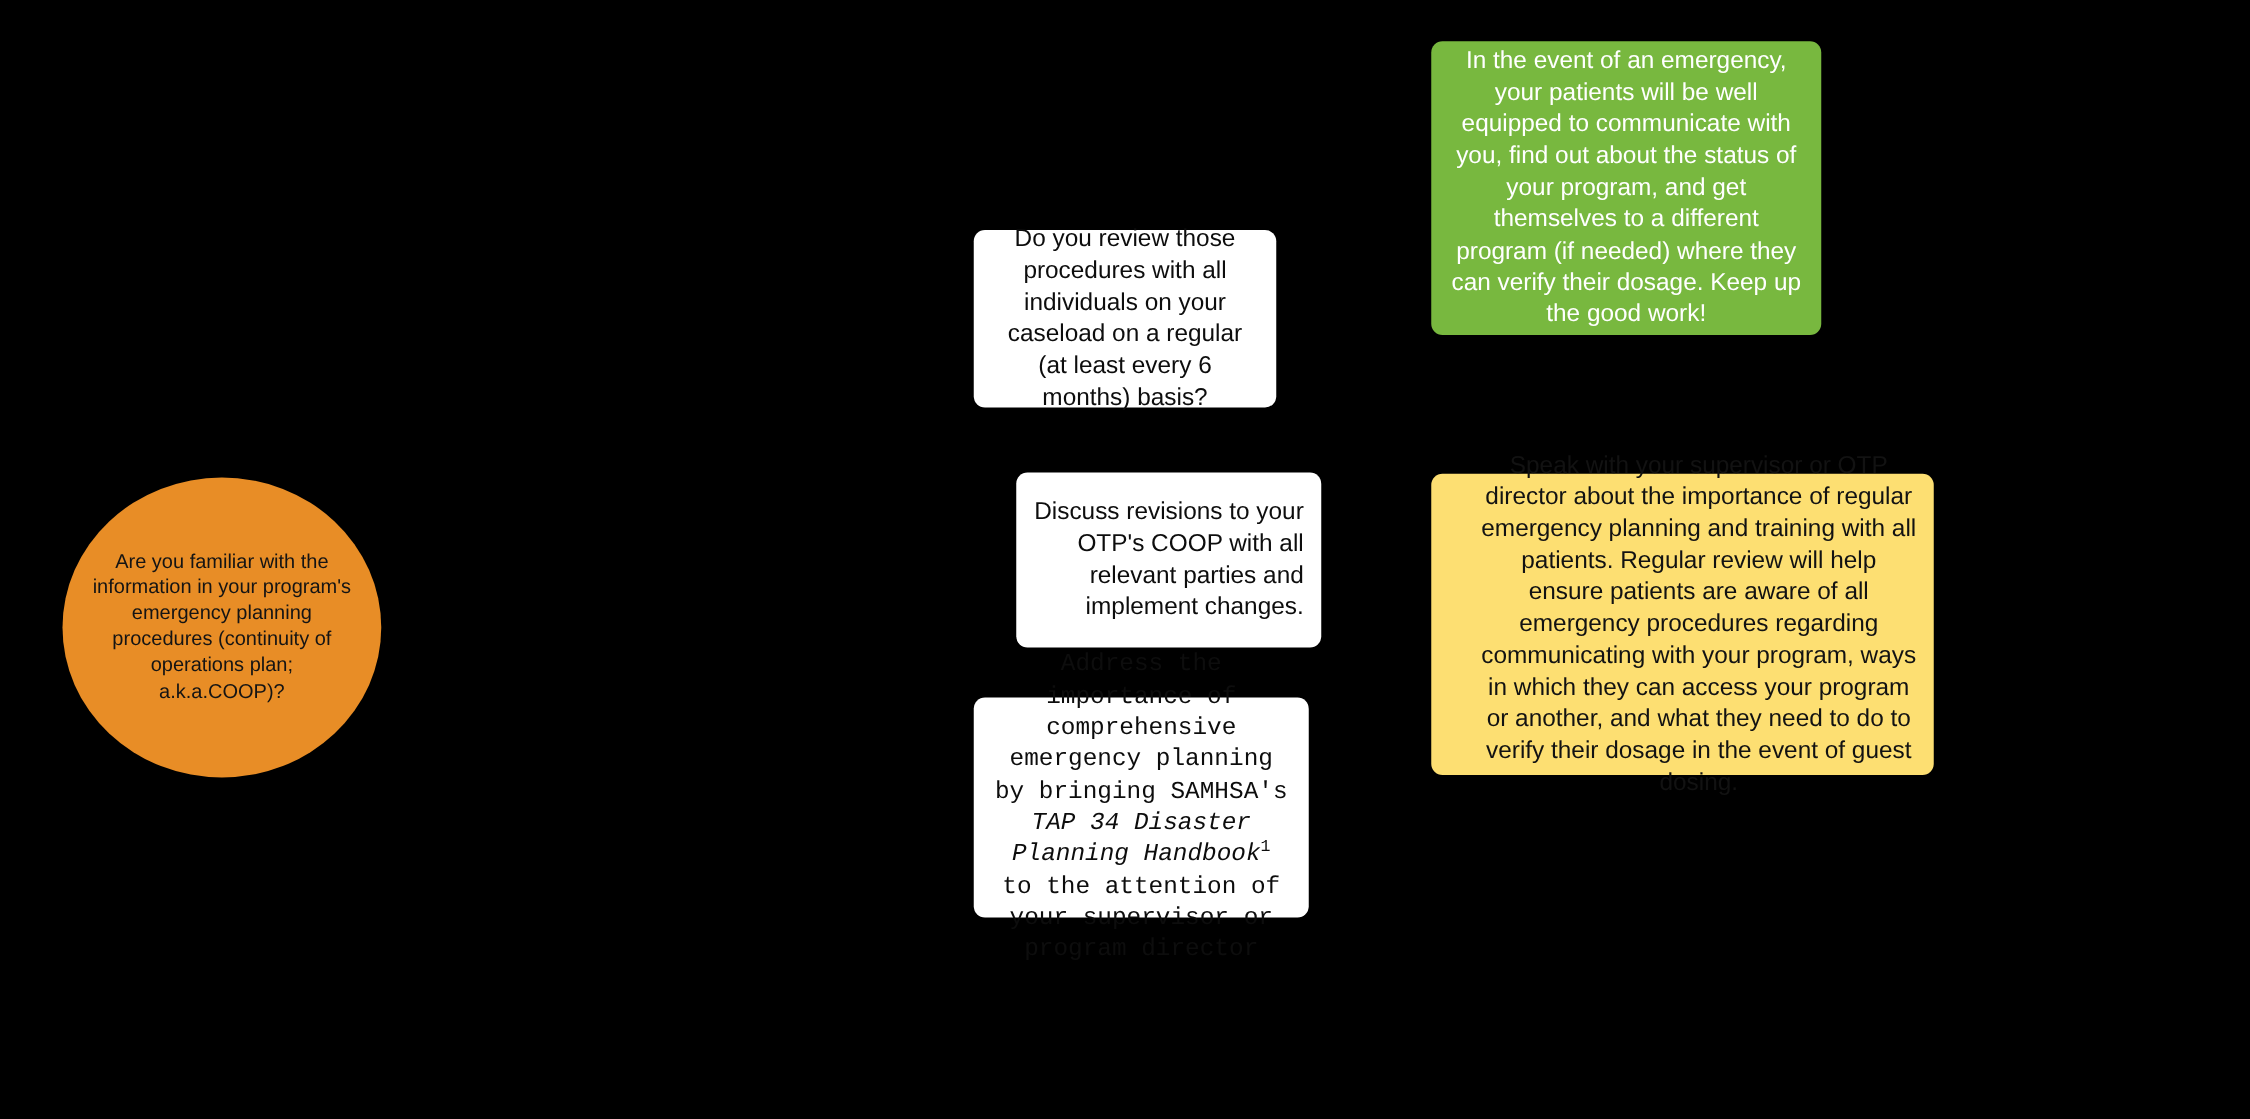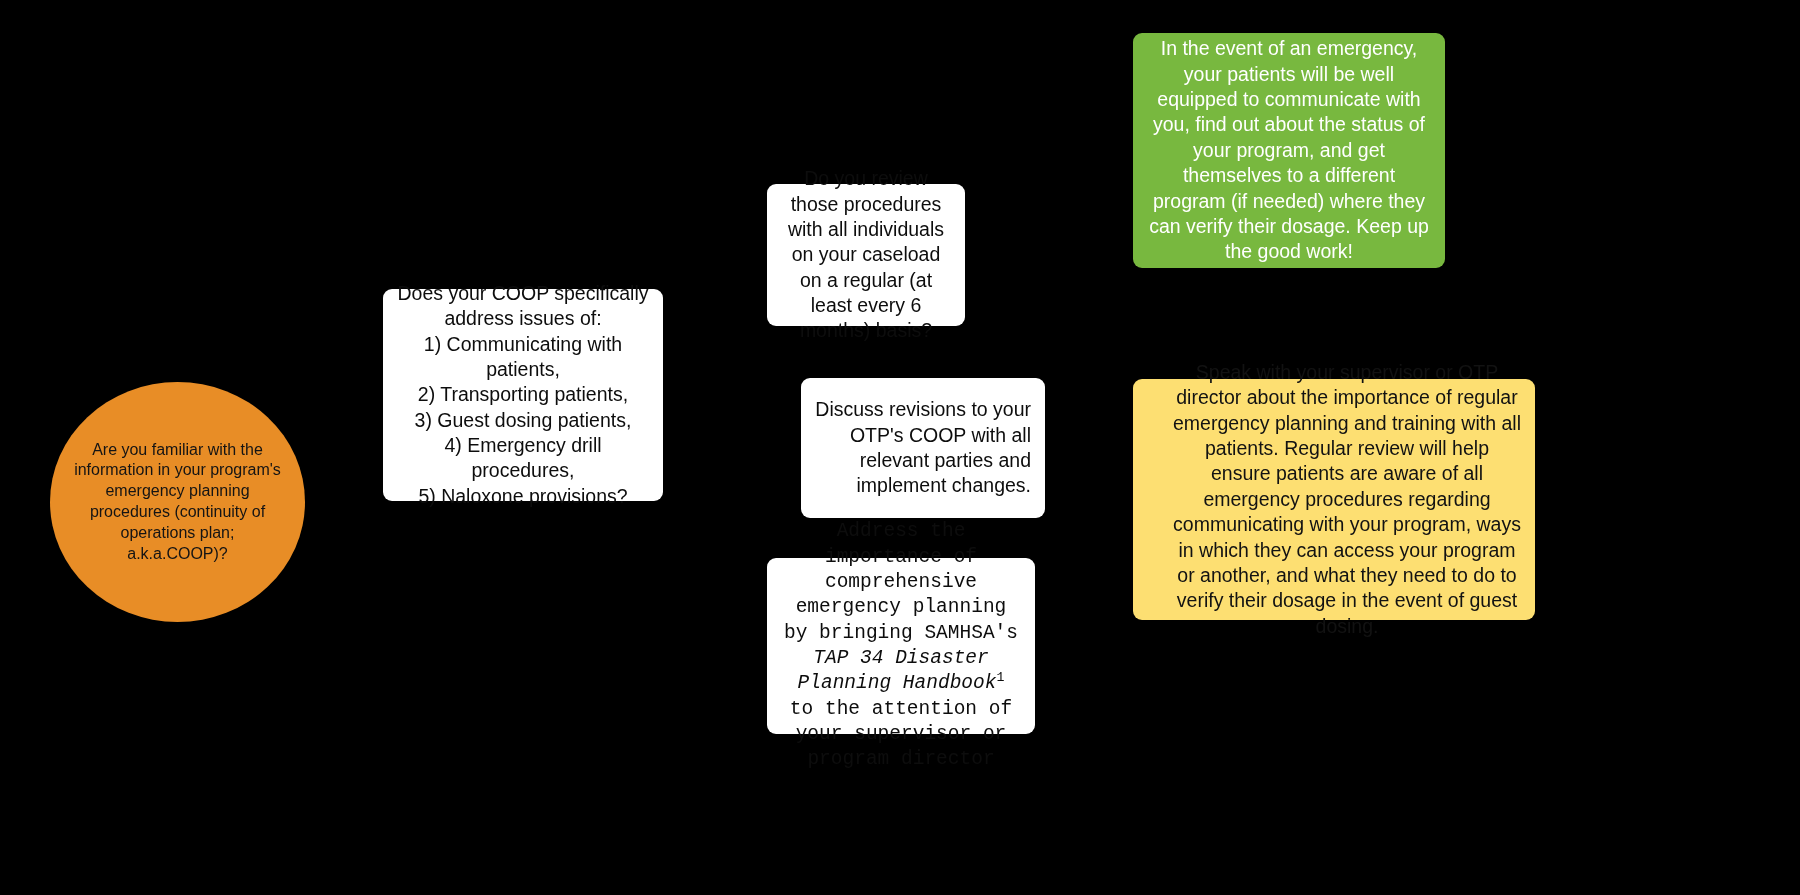--- a/index.html
+++ b/index.html
@@ -36,20 +36,21 @@
     line-height: 1.30;
     white-space: pre-line;
   }
 
   .card {
     border-radius: 9px;
     background: #ffffff;
     color: #0d0d0d;
     font-size: 19.5px;
     padding: 10px 14px;
+    margin-left: 12px;
   }
 
   .card-green {
     background: #78b83f;
     color: #ffffff;
   }
 
   .card-yellow {
     background: #fddf72;
     color: #121212;
@@ -82,21 +83,21 @@
   #familiarize-card {
     left: 383px;
     top: 536px;
     width: 280px;
     height: 156px;
   }
 
   #review-question-card {
     left: 767px;
     top: 184px;
-    width: 198px;
+    width: 242px;
     height: 142px;
   }
 
   #discuss-card {
     left: 801px;
     top: 378px;
     width: 244px;
     height: 140px;
     text-align: right;
   }
@@ -132,26 +133,20 @@
     line-height: 0;
   }
 </style>
 </head>
 <body>
 
 <div class="canvas">
 
   <div class="node circle" id="start-circle">Are you familiar with the information in your program's emergency planning procedures (continuity of operations plan; a.k.a.COOP)?</div>
 
-  <div class="node card" id="coop-question-card">Does your COOP specifically address issues of:
-1) Communicating with patients,
-2) Transporting patients,
-3) Guest dosing patients,
-4) Emergency drill procedures,
-5) Naloxone provisions?</div>
 
 
   <div class="node card" id="review-question-card">Do you review those procedures with all individuals on your caseload on a regular (at least every 6 months) basis?</div>
 
   <div class="node card" id="discuss-card">Discuss revisions to your OTP's COOP with all relevant parties and implement changes.</div>
 
   <div class="node card" id="address-card">
     <span><span>Address the importance of comprehensive emergency planning by bringing SAMHSA's </span><span class="italic-ref">TAP 34 Disaster Planning Handbook</span><span class="sup">1</span><span> to the attention of your supervisor or program director</span></span>
   </div>
 

